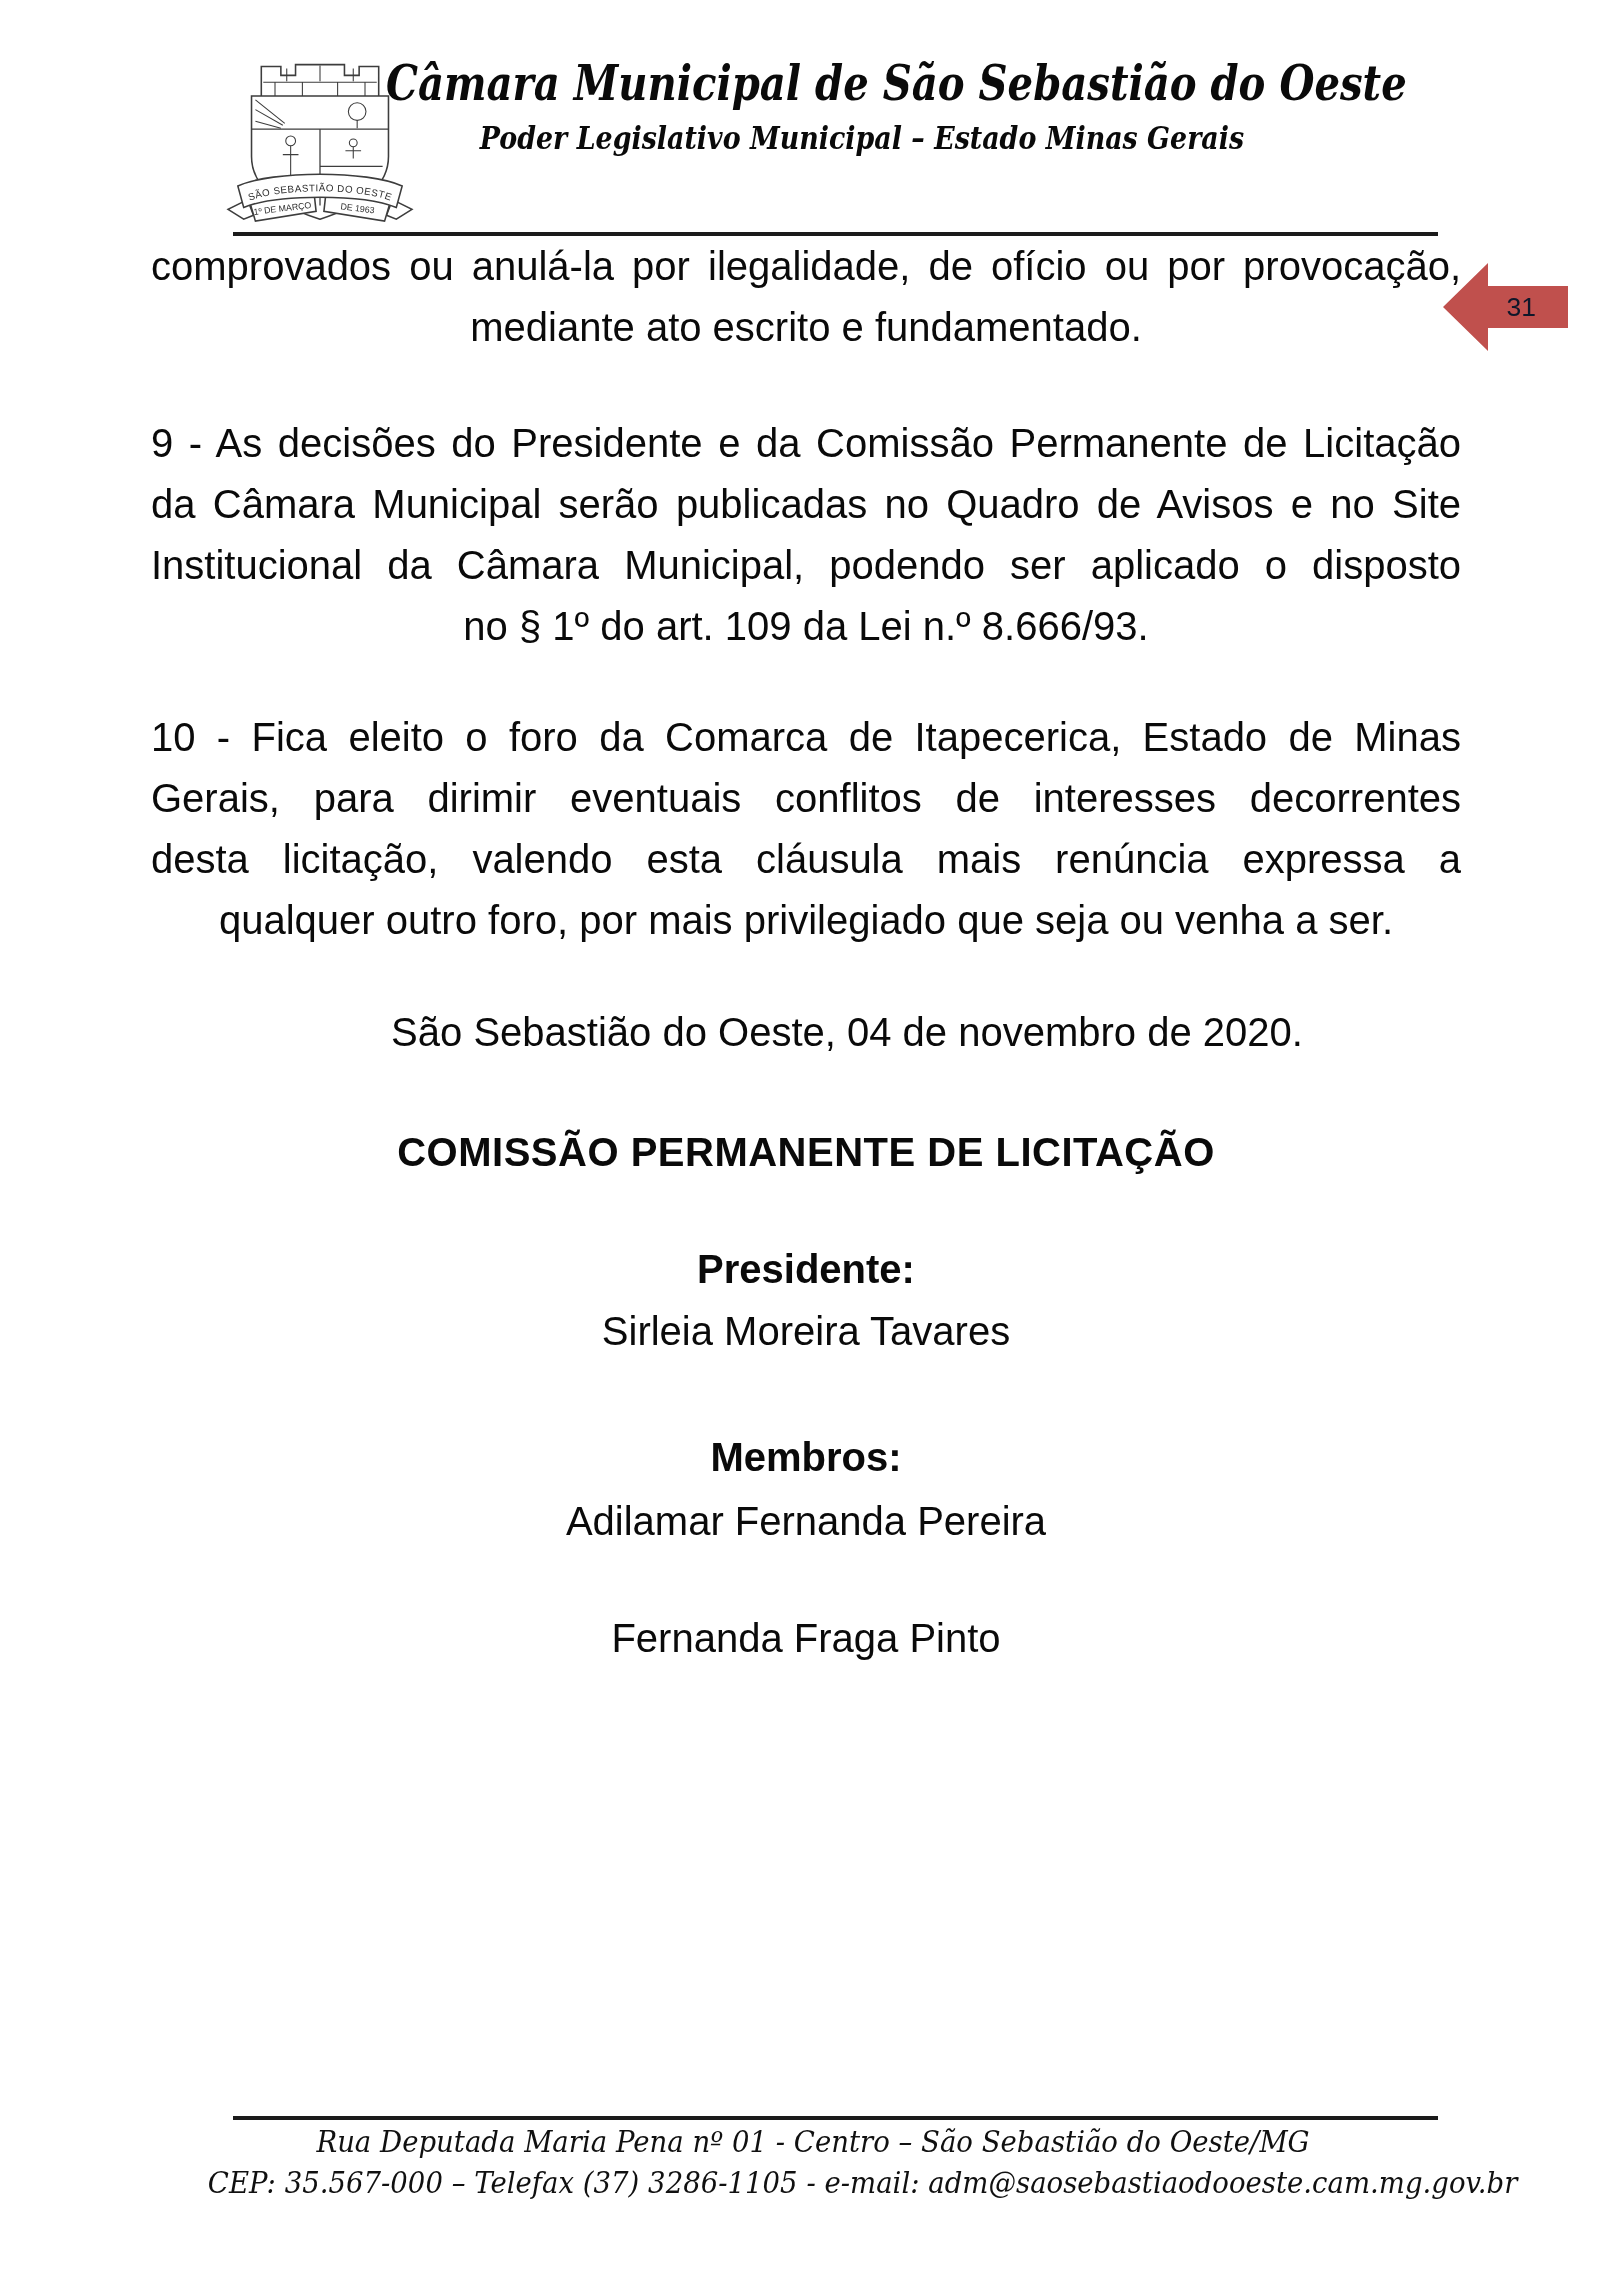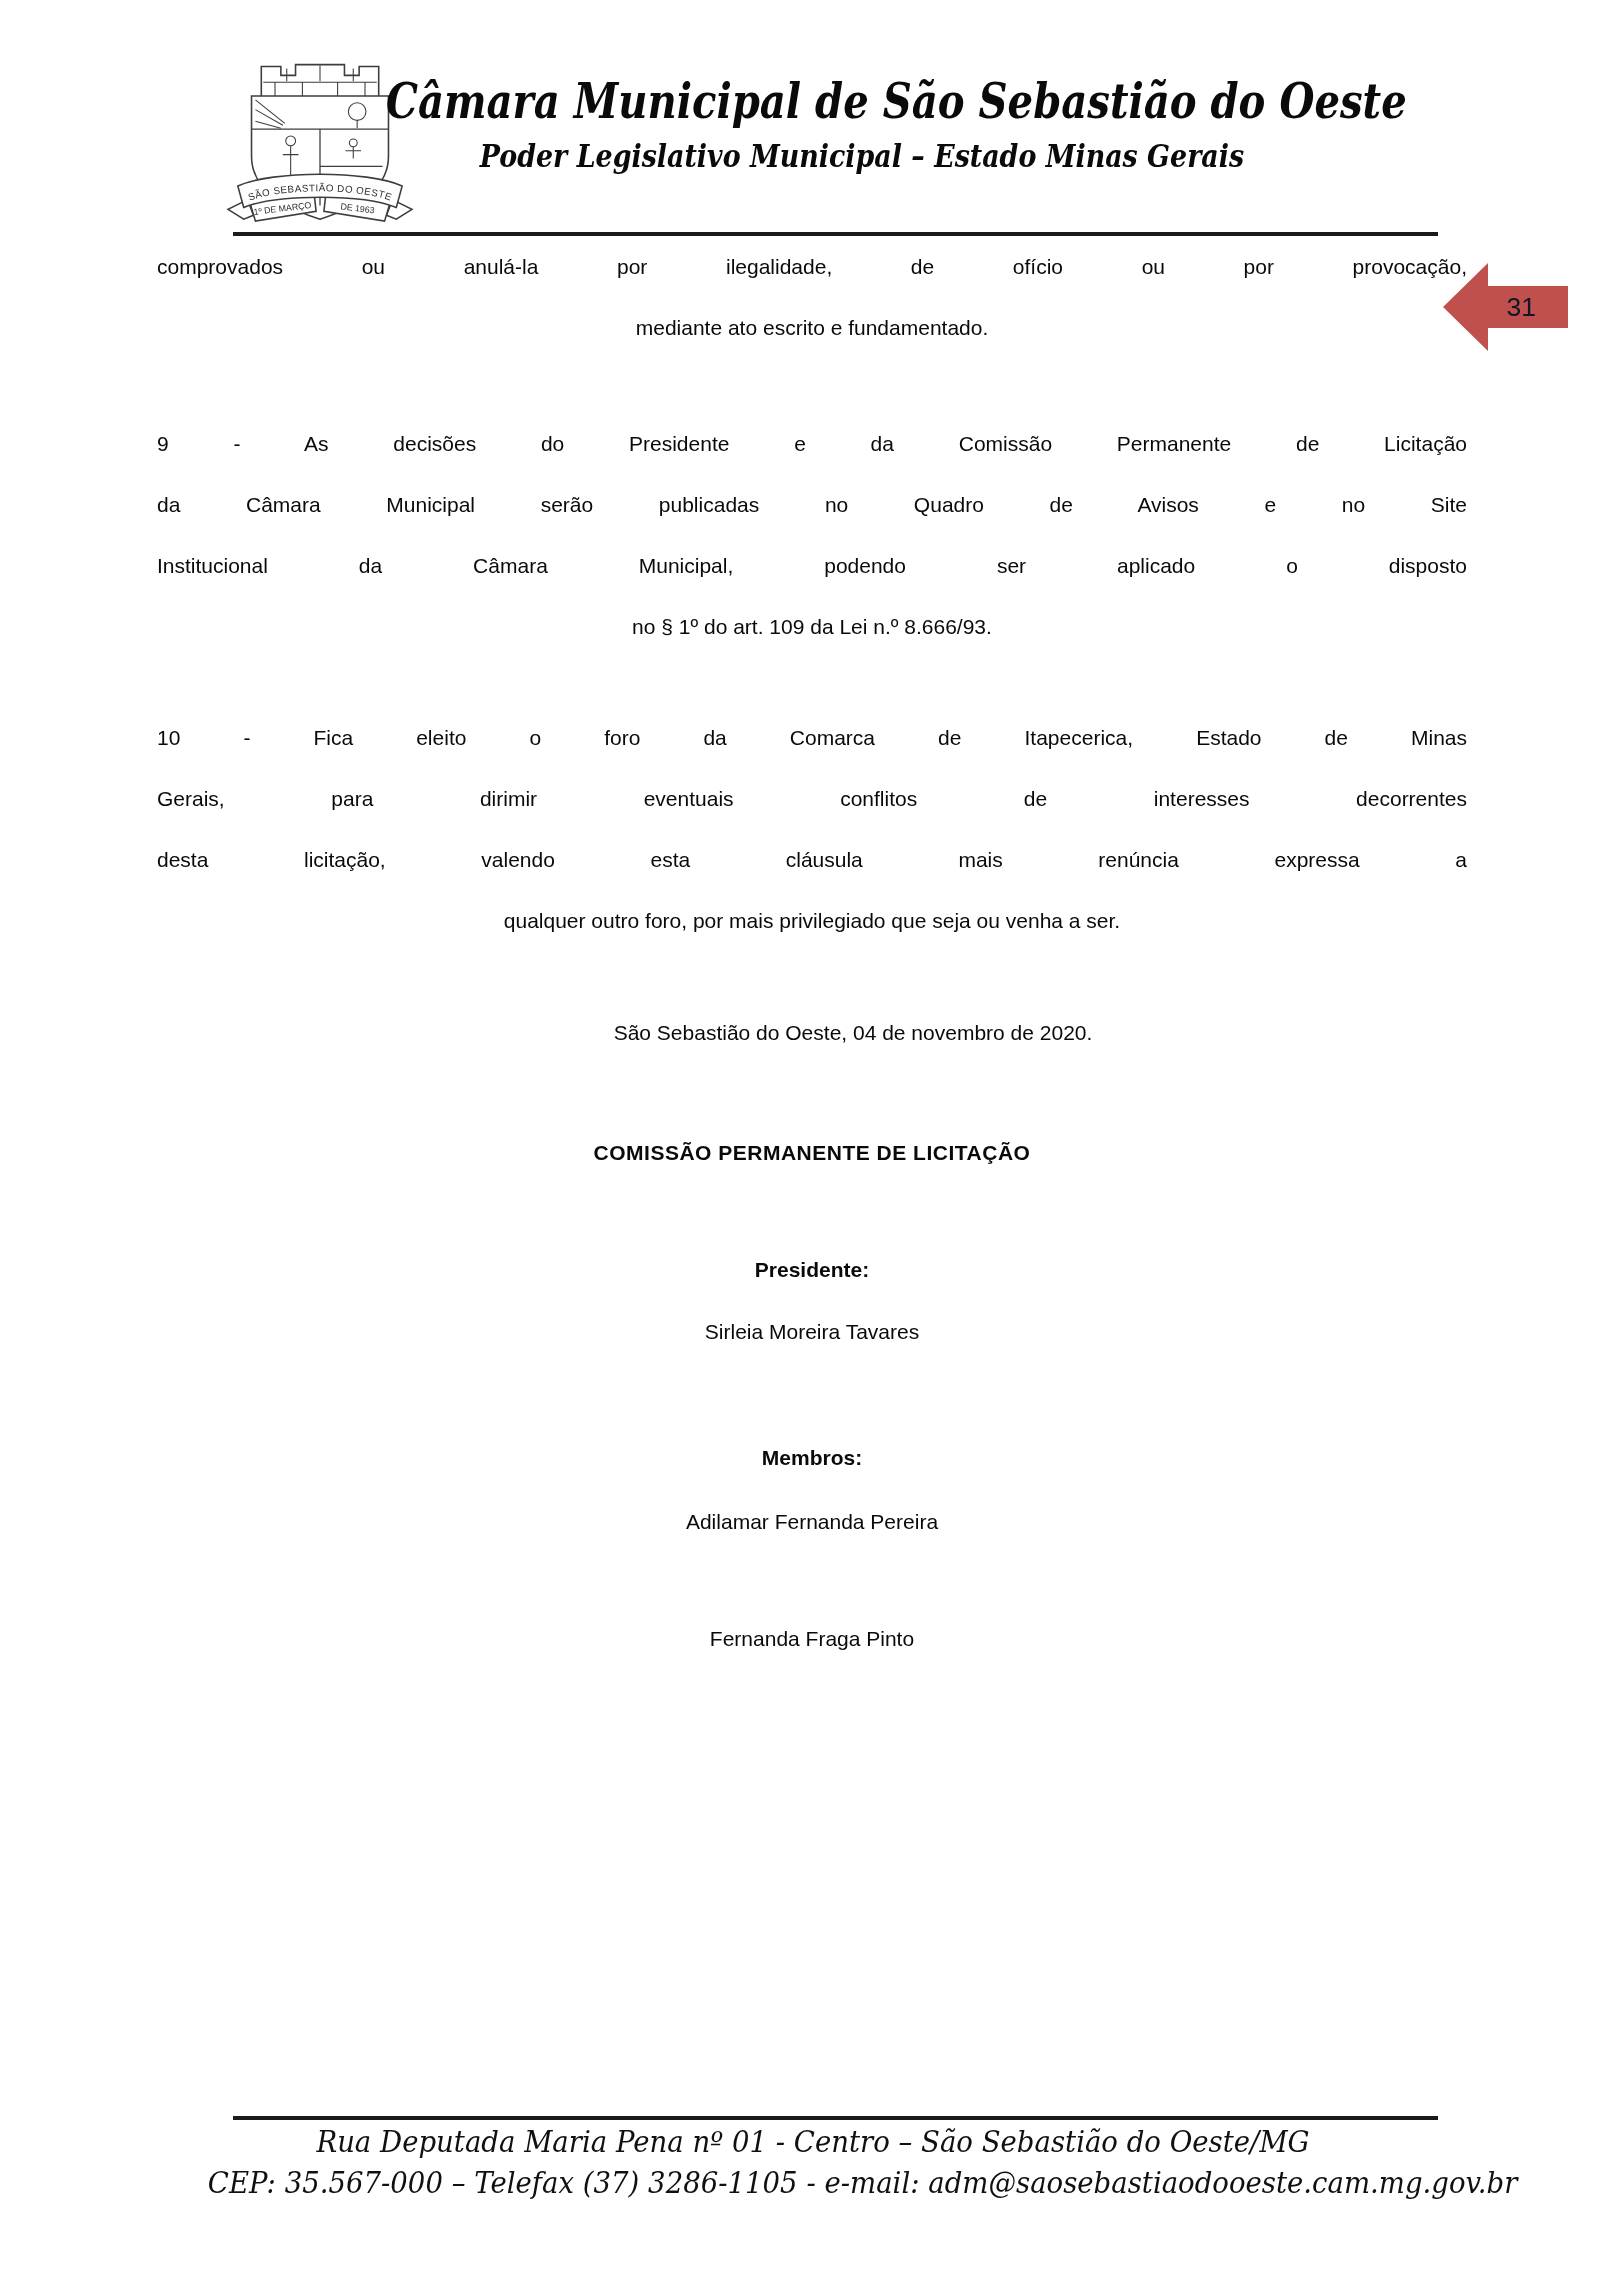--- a/index.html
+++ b/index.html
@@ -5,21 +5,21 @@
   * { margin:0; padding:0; box-sizing:border-box; }
   html,body { background:#ffffff; }
   .page {
     position:relative; width:1621px; height:2293px;
     background:#ffffff; overflow:hidden;
     font-family:"Liberation Sans", sans-serif; color:#0a0a0a;
   }
 
   
   .logo { position:absolute; left:218px; top:47px; width:204px; height:180px; }
-  .titles { position:absolute; left:274px; top:70px; width:1176px; text-align:center;text-decoration:underline; }
+  .titles { position:absolute; left:274px; top:52px; width:1176px; text-align:center;text-decoration:underline; }
   .org-title {
     font-family:"DejaVu Serif","Liberation Serif",serif;
     font-style:italic; font-weight:bold; font-size:49px; line-height:63px;
     display:inline-block; transform:scaleX(.82); transform-origin:center; white-space:nowrap;
   }
   .org-subtitle {
     font-family:"DejaVu Serif","Liberation Serif",serif;
     font-style:italic; font-weight:bold; font-size:32px; line-height:43px;
     display:inline-block; transform:scaleX(.84); transform-origin:center; white-space:nowrap;
     margin-top:2px;
@@ -35,21 +35,21 @@
     background:#C0504D;
     clip-path:polygon(0% 50%, 36% 0%, 36% 26%, 100% 26%, 100% 74%, 36% 74%, 36% 100%);
   }
   .badge-num {
     position:absolute; left:36%; right:0; top:26%; bottom:26%;
     display:flex; align-items:center; justify-content:center;
     padding-right:13.7px; color:#F2F0F0; font-size:26.5px;
   }
 
   
-  .block { position:absolute; left:157px; width:1310px; font-size:21px; }
+  .block { position:absolute; left:151px; width:1310px; font-size:40px; }
   .ln  { height:61px; line-height:61px; white-space:normal; }
   .jl  { text-align:justify; text-align-last:justify; }
   .ll  { text-align:center; }
   .b-p1 { top:236px; }
   .b-p9 { top:413px; }
   .b-p10 { top:707px; }
   .b-date { top:1002px; }
   .b-date .ln { padding-left:82px; }
   .b-heading { top:1122px; font-weight:bold; letter-spacing:0.5px; }
   .b-pres-label, .b-memb-label { font-weight:bold; }

